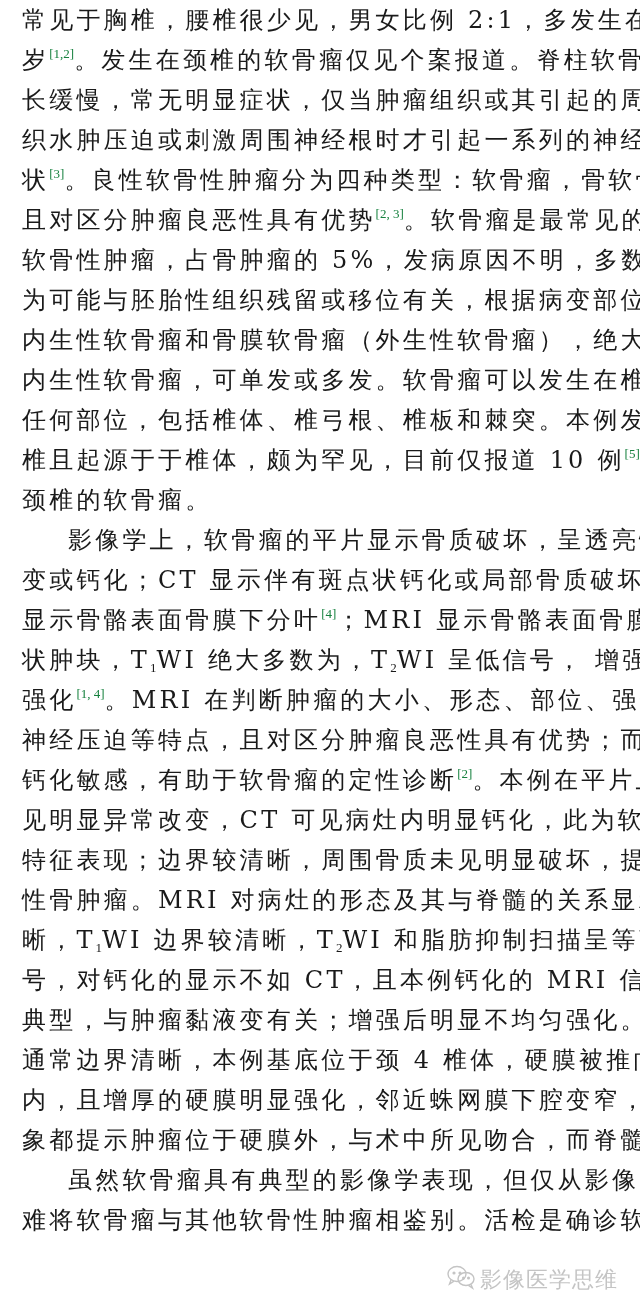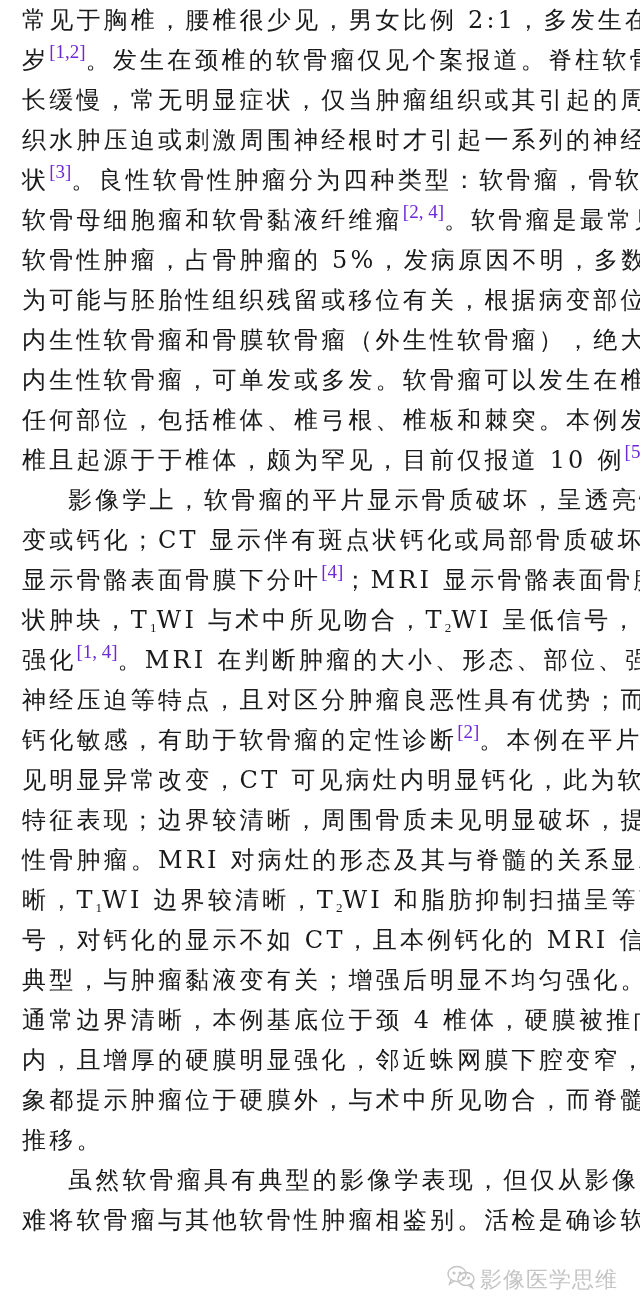--- a/index.html
+++ b/index.html
@@ -32,25 +32,25 @@
       overflow: visible;
     }
     .line.last {
       text-align-last: left;
     }
     .line.indent {
       padding-left: 46px;
     }
     sup.ref {
       font-family: "Liberation Serif", serif;
-      font-size: 19px;
+      font-size: 13px;
       letter-spacing: 0;
       vertical-align: 10px;
       line-height: 0;
-      color: #6d28d9;
+      color: #15803d;
     }
     sub.subn {
       font-family: "Liberation Serif", serif;
       font-size: 13px;
       letter-spacing: 0;
       vertical-align: -4px;
       line-height: 0;
     }
     .watermark {
       position: absolute;
@@ -71,45 +71,45 @@
   </style>
 </head>
 <body>
 
 <div class="page">
   <div class="line">常见于胸椎，腰椎很少见，男女比例 2:1，多发生在 20~30</div>
   <div class="line"><span>岁</span><sup class="ref">[1,2]</sup><span>。发生在颈椎的软骨瘤仅见个案报道。脊柱软骨瘤生</span></div>
   <div class="line">长缓慢，常无明显症状，仅当肿瘤组织或其引起的周围组</div>
   <div class="line">织水肿压迫或刺激周围神经根时才引起一系列的神经症</div>
   <div class="line"><span>状</span><sup class="ref">[3]</sup><span>。良性软骨性肿瘤分为四种类型：软骨瘤，骨软骨瘤，</span></div>
-  <div class="line"><span>软骨母细胞瘤和软骨黏液纤维瘤</span><sup class="ref">[2, 4]</sup><span>。软骨瘤是最常见的</span></div>
+  <div class="line"><span>且对区分肿瘤良恶性具有优势</span><sup class="ref">[2, 3]</sup><span>。软骨瘤是最常见的</span></div>
   <div class="line">软骨性肿瘤，占骨肿瘤的 5%，发病原因不明，多数学者认</div>
   <div class="line">为可能与胚胎性组织残留或移位有关，根据病变部位分为</div>
   <div class="line">内生性软骨瘤和骨膜软骨瘤（外生性软骨瘤），绝大多数为</div>
   <div class="line">内生性软骨瘤，可单发或多发。软骨瘤可以发生在椎体的</div>
   <div class="line">任何部位，包括椎体、椎弓根、椎板和棘突。本例发生于颈</div>
   <div class="line"><span>椎且起源于于椎体，颇为罕见，目前仅报道 10 例</span><sup class="ref">[5]</sup><span>起源于</span></div>
+  <div class="line last">颈椎的软骨瘤。</div>
 
   <div class="line indent">影像学上，软骨瘤的平片显示骨质破坏，呈透亮性改</div>
   <div class="line">变或钙化；CT 显示伴有斑点状钙化或局部骨质破坏的等</div>
   <div class="line"><span>显示骨骼表面骨膜下分叶</span><sup class="ref">[4]</sup><span>；MRI 显示骨骼表面骨膜下分叶</span></div>
-  <div class="line"><span>状肿块，T</span><sub class="subn">1</sub><span>WI 与术中所见吻合，T</span><sub class="subn">2</sub><span>WI 呈低信号， 增强后周围</span></div>
+  <div class="line"><span>状肿块，T</span><sub class="subn">1</sub><span>WI 绝大多数为，T</span><sub class="subn">2</sub><span>WI 呈低信号， 增强后周围</span></div>
   <div class="line"><span>强化</span><sup class="ref">[1, 4]</sup><span>。MRI 在判断肿瘤的大小、形态、部位、强化方式及</span></div>
   <div class="line">神经压迫等特点，且对区分肿瘤良恶性具有优势；而 CT 对</div>
   <div class="line"><span>钙化敏感，有助于软骨瘤的定性诊断</span><sup class="ref">[2]</sup><span>。本例在平片上未</span></div>
   <div class="line">见明显异常改变，CT 可见病灶内明显钙化，此为软骨瘤的</div>
   <div class="line">特征表现；边界较清晰，周围骨质未见明显破坏，提示为良</div>
   <div class="line">性骨肿瘤。MRI 对病灶的形态及其与脊髓的关系显示清</div>
   <div class="line"><span>晰，T</span><sub class="subn">1</sub><span>WI 边界较清晰，T</span><sub class="subn">2</sub><span>WI 和脂肪抑制扫描呈等高信</span></div>
   <div class="line">号，对钙化的显示不如 CT，且本例钙化的 MRI 信号表现不</div>
   <div class="line">典型，与肿瘤黏液变有关；增强后明显不均匀强化。软骨瘤</div>
   <div class="line">通常边界清晰，本例基底位于颈 4 椎体，硬膜被推向椎管</div>
   <div class="line">内，且增厚的硬膜明显强化，邻近蛛网膜下腔变窄，这些征</div>
   <div class="line">象都提示肿瘤位于硬膜外，与术中所见吻合，而脊髓受压</div>
-  <div class="line last">推移。</div>
 
   <div class="line indent">虽然软骨瘤具有典型的影像学表现，但仅从影像学很</div>
   <div class="line">难将软骨瘤与其他软骨性肿瘤相鉴别。活检是确诊软骨瘤</div>
 </div>
 
 <div class="watermark">
   <span>
     <svg viewBox="0 0 30 26" fill="none" stroke="#c4c4c4" stroke-width="1.4">
       <ellipse cx="11" cy="10" rx="9" ry="7.5"></ellipse>
       <path d="M5 16 L3.5 20 L8 17.2"></path>

